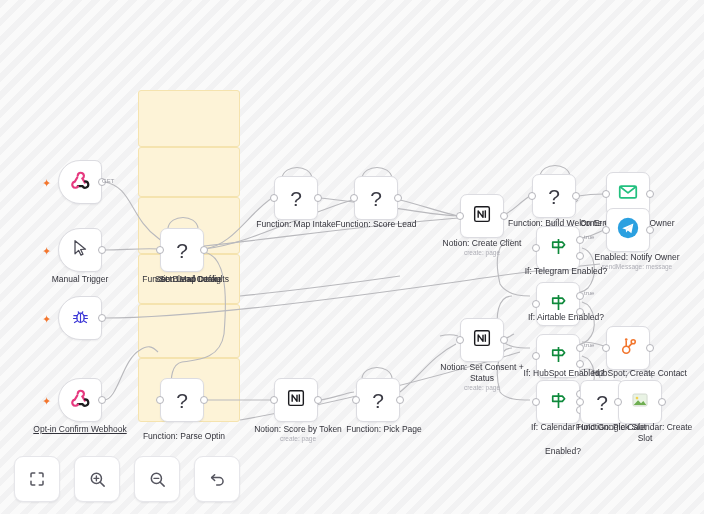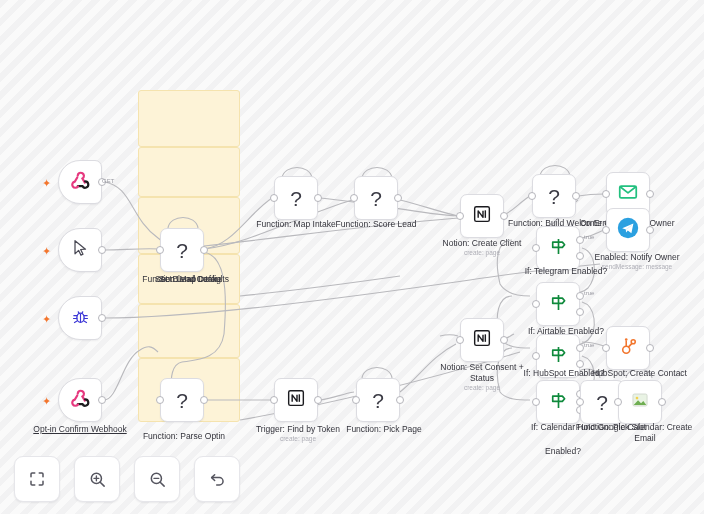--- a/index.html
+++ b/index.html
@@ -197,20 +197,21 @@
 
     <div class="node trig" style="left:58px;top:228px;">
       <span class="ico">
         <svg width="20" height="20" viewBox="0 0 24 24">
           <path d="M6 3.2 L6 19 L10.3 14.8 L13.2 20.6 L15.6 19.4 L12.8 13.8 L18.6 13.4 Z" fill="none" stroke="#4a4a55" stroke-width="1.5" stroke-linejoin="round"></path>
         </svg>
       </span>
       <span class="port out"></span>
     </div>
     <span class="plusmark" style="left:42px;top:246px;">✦</span>
+    <div class="nlabel" style="left:10px;top:274px;width:140px;">Manual Trigger</div>
 
     <div class="node trig" style="left:58px;top:296px;">
       <span class="ico">
         <svg width="19" height="19" viewBox="0 0 24 24">
           <ellipse cx="12" cy="13.5" rx="4.6" ry="5.8" fill="none" stroke="#3b36d6" stroke-width="1.7"></ellipse>
           <path d="M12 8.4 V19" stroke="#3b36d6" stroke-width="1.4"></path>
           <path d="M9.2 6.2 L10.4 8.2 M14.8 6.2 L13.6 8.2" stroke="#3b36d6" stroke-width="1.6" stroke-linecap="round"></path>
           <path d="M7.4 11 H3.6 M7.4 14.5 H3.2 M7.6 17.8 L4.4 19.6" stroke="#3b36d6" stroke-width="1.5" stroke-linecap="round"></path>
           <path d="M16.6 11 H20.4 M16.6 14.5 H20.8 M16.4 17.8 L19.6 19.6" stroke="#3b36d6" stroke-width="1.5" stroke-linecap="round"></path>
         </svg>
@@ -321,21 +322,21 @@
         <svg width="21" height="21" viewBox="0 0 24 24">
           <path d="M12 3.4 V20.6" stroke="#0f8a3c" stroke-width="1.9"></path>
           <path d="M5.4 7 H16.4 L19 10 L16.4 13 H5.4 Z" fill="none" stroke="#0f8a3c" stroke-width="1.9" stroke-linejoin="round"></path>
         </svg>
       </span>
       <span class="port in"></span>
       <span class="port out2a"></span>
       <span class="port out2b"></span>
     </div>
     <span class="plabel" style="left:584px;top:290px;">true</span>
-    <div class="nlabel" style="left:518px;top:326px;width:96px;">If: Airtable Enabled?</div>
+    <div class="nlabel" style="left:518px;top:312px;width:96px;">If: Airtable Enabled?</div>
 
     <div class="node sq" style="left:536px;top:334px;">
       <span class="ico">
         <svg width="21" height="21" viewBox="0 0 24 24">
           <path d="M12 3.4 V20.6" stroke="#0f8a3c" stroke-width="1.9"></path>
           <path d="M5.4 7 H16.4 L19 10 L16.4 13 H5.4 Z" fill="none" stroke="#0f8a3c" stroke-width="1.9" stroke-linejoin="round"></path>
         </svg>
       </span>
       <span class="port in"></span>
       <span class="port out2a"></span>
@@ -385,21 +386,21 @@
         <svg width="18" height="18" viewBox="0 0 24 24">
           <rect x="2.6" y="4" width="18.8" height="16" rx="2" fill="#e9f3e4" stroke="#cfd6cc" stroke-width="1.2"></rect>
           <circle cx="8" cy="9.4" r="1.8" fill="#f3d14c"></circle>
           <path d="M3.6 18.6 L9.4 12.2 L13.4 16.4 L16.4 13.4 L20.4 18.6 Z" fill="#6fae52"></path>
         </svg>
       </span>
       <span class="port in"></span>
       <span class="port out"></span>
     </div>
     <div class="nlabel" style="left:586px;top:422px;width:118px;">Google Calendar: Create</div>
-    <div class="nlabel" style="left:586px;top:433px;width:118px;">Email</div>
+    <div class="nlabel" style="left:586px;top:433px;width:118px;">Slot</div>
 
     <div class="node sq" style="left:460px;top:318px;">
       <span class="ico">
         <svg width="20" height="20" viewBox="0 0 24 24">
           <rect x="3.2" y="3.2" width="17.6" height="17.6" rx="2" fill="#ffffff" stroke="#1b1b1f" stroke-width="1.7"></rect>
           <path d="M7.4 16.6 V8.2 L13.2 16 V8" fill="none" stroke="#1b1b1f" stroke-width="1.7" stroke-linejoin="round"></path>
           <path d="M16 7.6 V16.6" stroke="#1b1b1f" stroke-width="1.7"></path>
         </svg>
       </span>
       <span class="port in"></span>
@@ -420,21 +421,21 @@
       <span class="ico">
         <svg width="20" height="20" viewBox="0 0 24 24">
           <rect x="3.2" y="3.2" width="17.6" height="17.6" rx="2" fill="#ffffff" stroke="#1b1b1f" stroke-width="1.7"></rect>
           <path d="M7.4 16.6 V8.2 L13.2 16 V8" fill="none" stroke="#1b1b1f" stroke-width="1.7" stroke-linejoin="round"></path>
           <path d="M16 7.6 V16.6" stroke="#1b1b1f" stroke-width="1.7"></path>
         </svg>
       </span>
       <span class="port in"></span>
       <span class="port out"></span>
     </div>
-    <div class="nlabel" style="left:246px;top:424px;width:104px;">Trigger: Find by Token</div>
+    <div class="nlabel" style="left:246px;top:424px;width:104px;">Notion: Score by Token</div>
     <div class="nsub" style="left:246px;top:435px;width:104px;">create: page</div>
 
     <div class="node sq" style="left:356px;top:378px;">
       <span class="glyph q">?</span>
       <span class="port in"></span>
       <span class="port out"></span>
     </div>
     <div class="nlabel" style="left:332px;top:424px;width:104px;">Function: Pick Page</div>
 
   </div>

